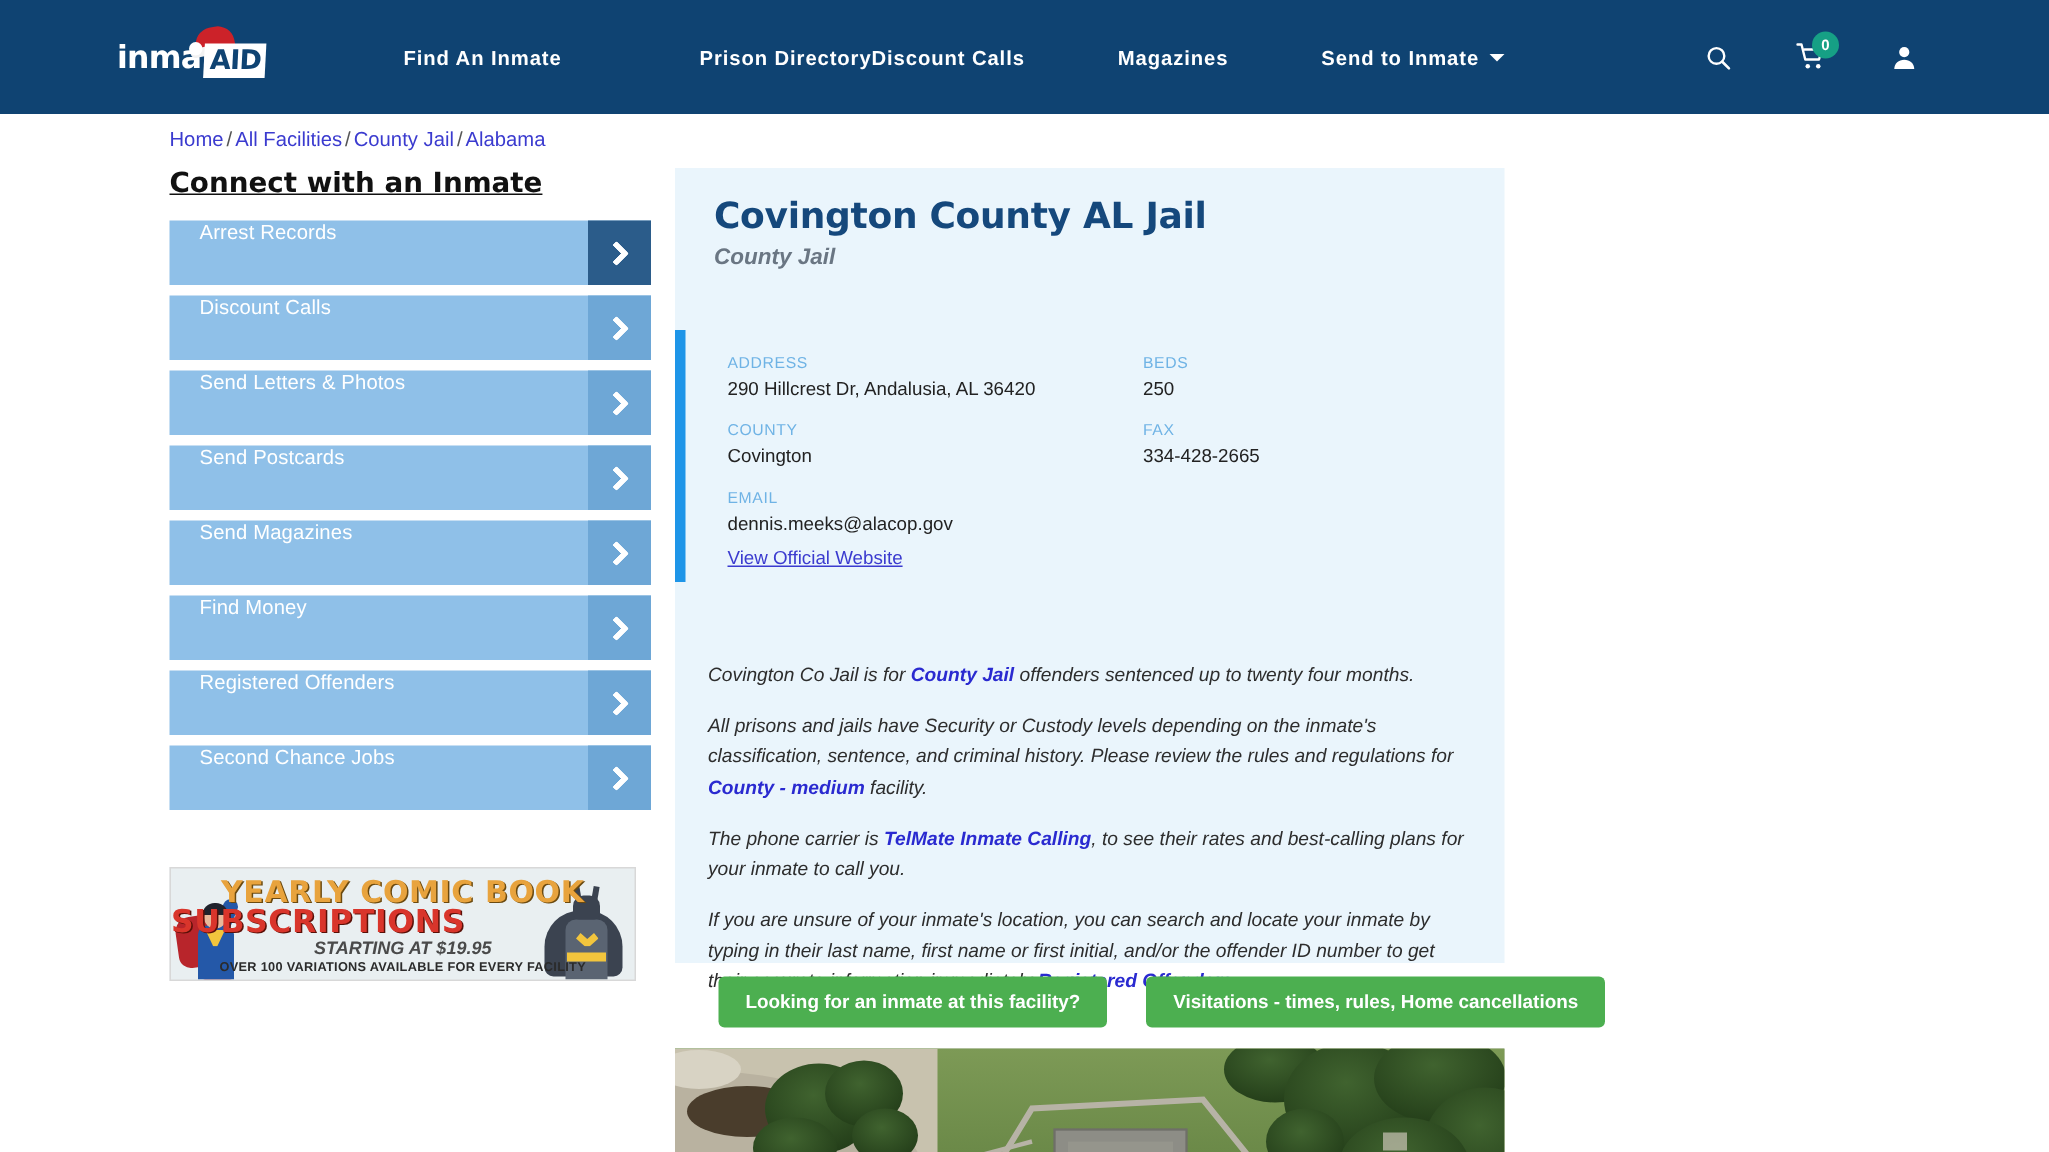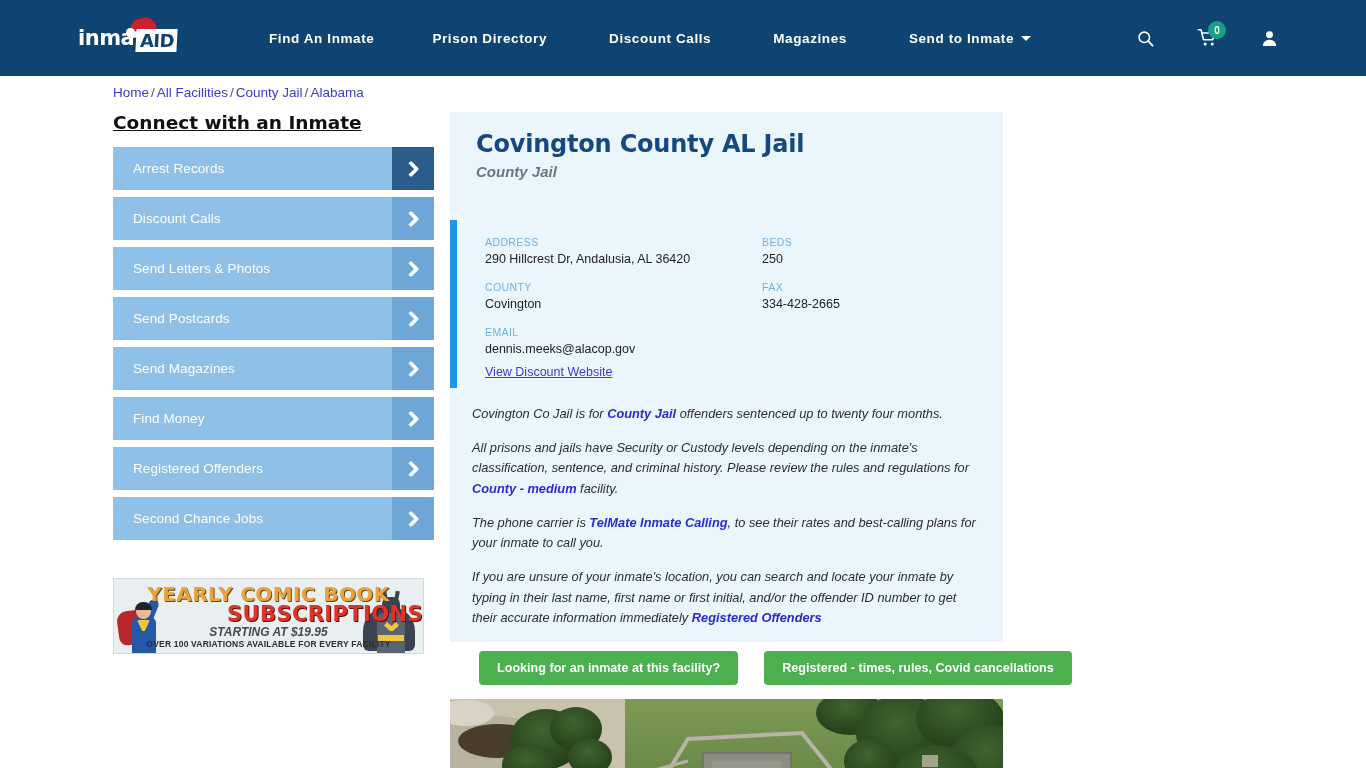--- a/index.html
+++ b/index.html
@@ -55,22 +55,22 @@
     width: 22px; height: 6px;
     background: #f2f2f2; border-radius: 3px;
     transform: rotate(-12deg);
   }
   .nav-links { display: flex; align-items: center; margin-left: 81px; }
   .nav-link {
     color: #ffffff; font-size: 13.5px; font-weight: bold;
     letter-spacing: 0.6px; text-decoration: none;
     cursor: pointer; white-space: nowrap;
   }
-  .nav-link.l1 { margin-right: 58px; }
-  .nav-link.l2 { margin-right: 62px; }
+  .nav-link.l1 { margin-right: 92px; }
+  .nav-link.l2 { }
   .nav-link.l3 { margin-right: 62px; }
   .nav-link.l4 { margin-right: 62px; }
   .nav-dd { display: flex; align-items: center; gap: 7px; }
   .caret {
     width: 0; height: 0;
     border-left: 5px solid transparent;
     border-right: 5px solid transparent;
     border-top: 5px solid #ffffff;
   }
   .nav-icons {
@@ -105,21 +105,21 @@
   
   .sidebar { position: absolute; left: 113px; top: 112px; width: 321px; }
   .sidebar-title {
     font-size: 18.5px; font-weight: bold; color: #111111;
     text-decoration: underline; margin-bottom: 14px;
     font-family: "DejaVu Sans", sans-serif;
   }
   .side-btn {
     position: relative; height: 43px; width: 321px;
     background: #8fc0e8; margin-bottom: 7px;
-    display: flex; align-items: center; cursor: pointer;
+    display: flex; cursor: pointer;
   }
   .side-btn-label {
     color: #ffffff; font-size: 13.5px; margin-left: 20px;
     letter-spacing: 0.1px;
   }
   .side-btn-arrow {
     position: absolute; right: 0; top: 0;
     width: 42px; height: 43px; background: #6ea7d6;
     display: flex; align-items: center; justify-content: center;
   }
@@ -145,21 +145,21 @@
   .ad-l1 {
     position: absolute; top: 3px; left: 0; width: 100%;
     text-align: center; font-size: 20px; font-weight: bold;
     color: #e8a33d; -webkit-text-stroke: 0px;
     font-family: "DejaVu Sans", sans-serif;
     letter-spacing: 0.4px;
     text-shadow: 1px 1px 0 #6b4a10;
   }
   .ad-l2 {
     position: absolute; top: 23px; left: 0; width: 100%;
-    text-align: right; font-size: 21px; font-weight: bold;
+    text-align: left; font-size: 21px; font-weight: bold;
     color: #d9352b; font-family: "DejaVu Sans", sans-serif;
     letter-spacing: 0.4px;
     text-shadow: 1px 1px 0 #5a1008;
   }
   .ad-l3 {
     position: absolute; top: 46px; left: 0; width: 100%;
     text-align: center; font-size: 12px; font-weight: bold;
     color: #4a4a4a; font-style: italic;
   }
   .ad-l4 {
@@ -225,21 +225,21 @@
     margin-bottom: 4px; text-transform: uppercase;
   }
   .info-value { font-size: 12.5px; color: #222222; }
   .official-link {
     position: absolute; left: 28px; top: 145px;
     font-size: 12.5px; color: #3b3bcf;
     text-decoration: underline; cursor: pointer;
   }
 
   .body-copy {
-    position: absolute; left: 22px; top: 292px;
+    position: absolute; left: 22px; top: 328px;
     width: 510px;
   }
   .body-copy p {
     margin: 0 0 14px 0;
     font-size: 12.8px; font-style: italic;
     color: #2d2d2d; line-height: 1.58;
   }
   .body-copy a {
     color: #2a2ad0; font-weight: bold; text-decoration: none;
     cursor: pointer; font-style: italic;
@@ -422,34 +422,34 @@
       </div>
       <div>
         <div class="info-label">FAX</div>
         <div class="info-value">334-428-2665</div>
       </div>
       <div>
         <div class="info-label">EMAIL</div>
         <div class="info-value">dennis.meeks@alacop.gov</div>
       </div>
     </div>
-    <a class="official-link">View Discount Website</a>
+    <a class="official-link">View Official Website</a>
   </div>
 
   <div class="body-copy">
     <p><span>Covington Co Jail is for </span><a>County Jail</a><span> offenders sentenced up to twenty four months.</span></p>
     <p><span>All prisons and jails have Security or Custody levels depending on the inmate's classification, sentence, and criminal history. Please review the rules and regulations for </span><a>County - medium</a><span> facility.</span></p>
     <p><span>The phone carrier is </span><a>TelMate Inmate Calling</a><span>, to see their rates and best-calling plans for your inmate to call you.</span></p>
     <p><span>If you are unsure of your inmate's location, you can search and locate your inmate by typing in their last name, first name or first initial, and/or the offender ID number to get their accurate information immediately </span><a>Registered Offenders</a></p>
   </div>
 </div>
 
 <div class="green-row">
   <div class="green-btn">Looking for an inmate at this facility?</div>
-  <div class="green-btn">Registered - times, rules, Covid cancellations</div>
+  <div class="green-btn">Visitations - times, rules, Home cancellations</div>
 </div>
 
 <div class="aerial">
   <svg class="aerial-svg" viewBox="0 0 553 120" preserveAspectRatio="none">
     <defs>
       <linearGradient id="gGrass" x1="0" y1="0" x2="0" y2="1">
         <stop offset="0%" stop-color="#7d9a56"></stop>
         <stop offset="100%" stop-color="#5e7d3e"></stop>
       </linearGradient>
       <radialGradient id="gTree" cx="45%" cy="35%" r="70%">

